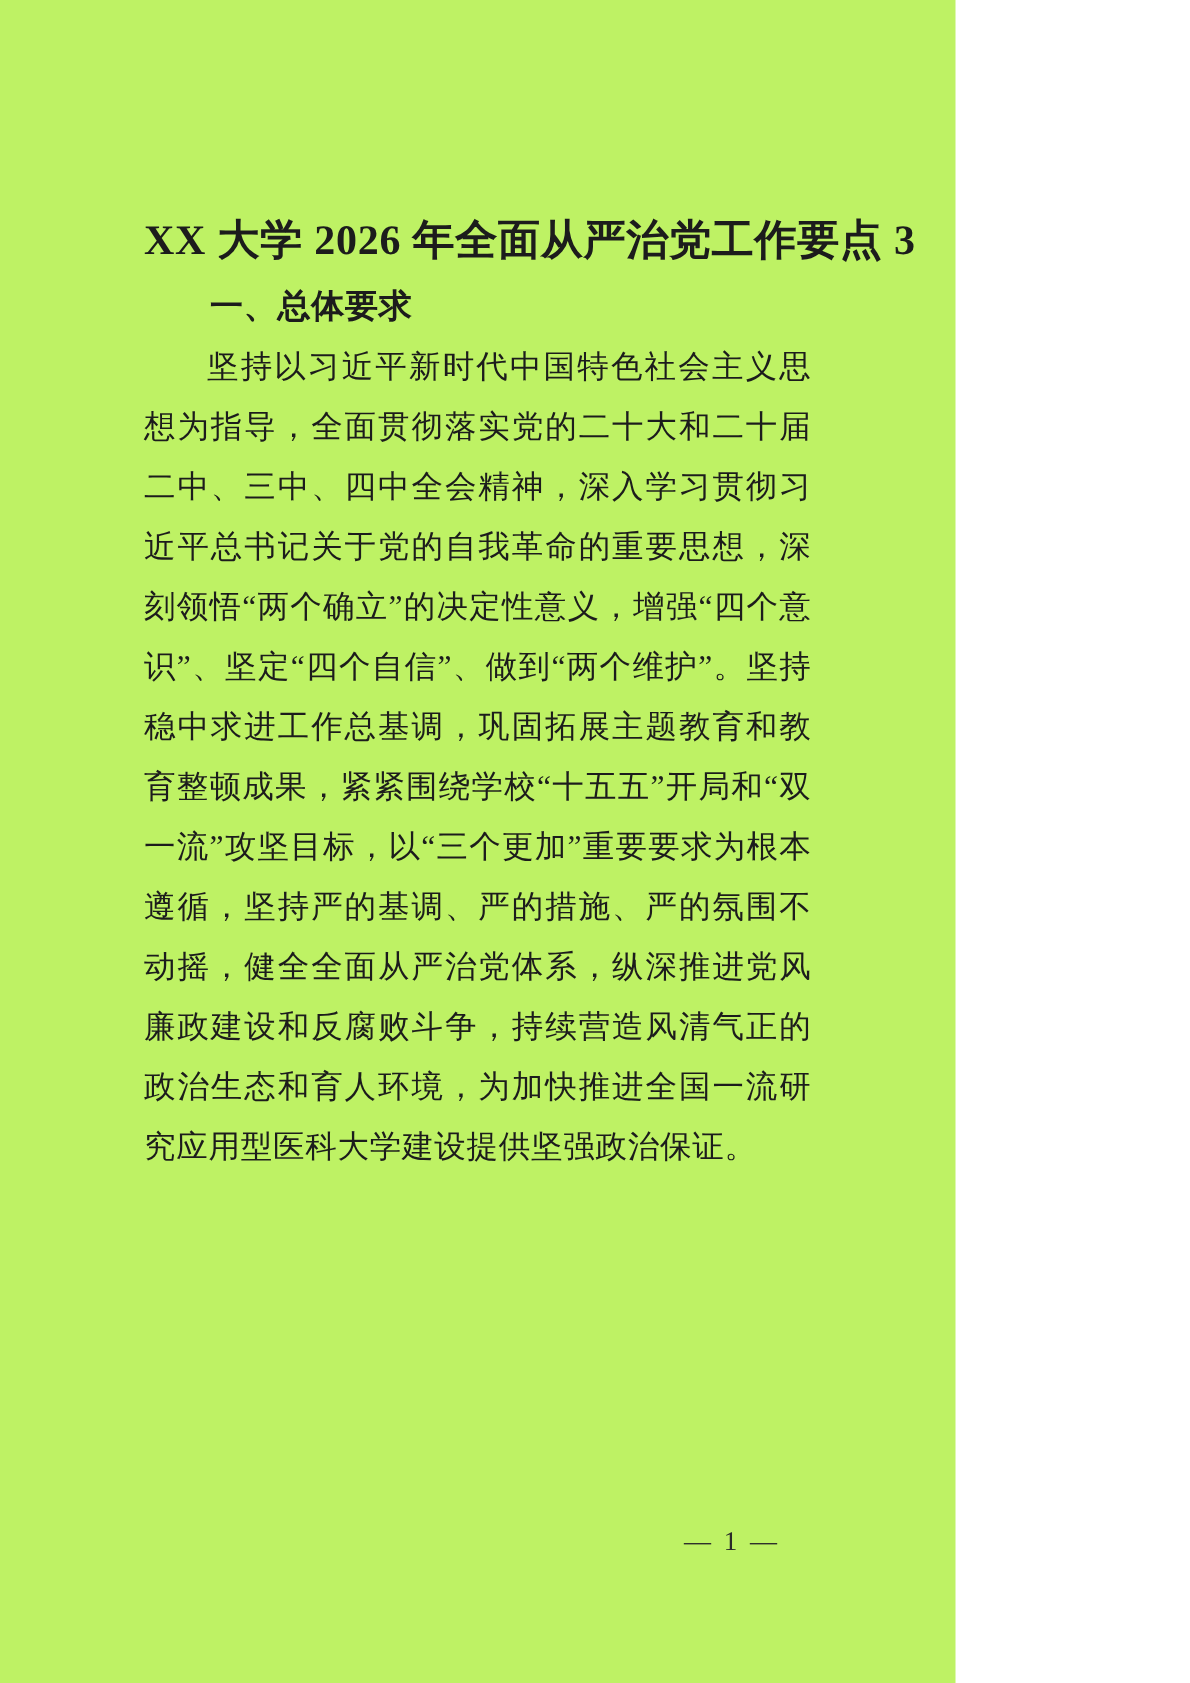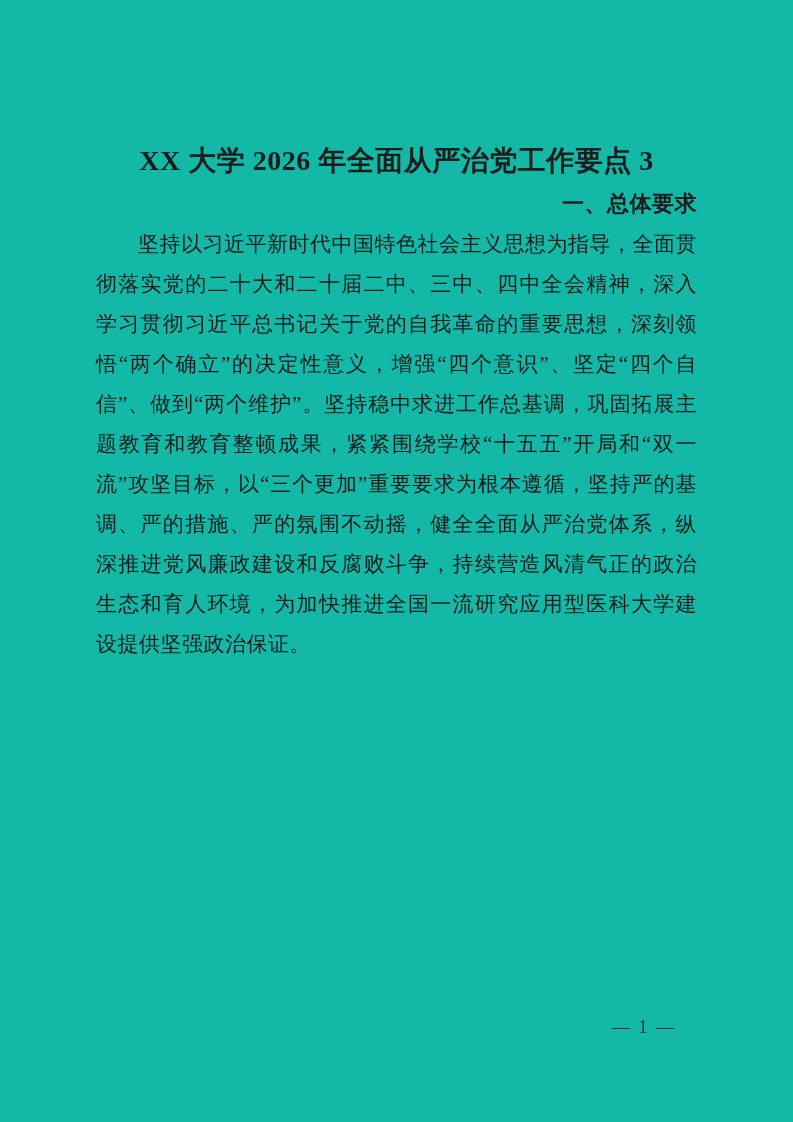--- a/index.html
+++ b/index.html
@@ -2,23 +2,23 @@
 <html><head>
 <meta charset="utf-8">
 <style>
   html, body {
     margin: 0;
     padding: 0;
     background: #ffffff;
   }
   .page {
     position: relative;
-    width: 793px;
+    width: 637px;
     height: 1122px;
-    background: #14b8a6;
+    background: #bef264;
     overflow: hidden;
     font-family: "Liberation Serif", "DejaVu Serif", serif;
     color: #1c1c1c;
   }
   .content {
     position: absolute;
     left: 96px;
     right: 96px;
     top: 0;
   }
@@ -44,21 +44,20 @@
     margin-top: 32px;
   }
   .section-heading {
     margin: 0;
     font-family: "Liberation Sans", "DejaVu Sans", sans-serif;
     font-size: 22px;
     font-weight: 700;
     line-height: 40px;
     text-indent: 2em;
     letter-spacing: 0.5px;
-    text-align: right;
   }
   .page-number {
     position: absolute;
     right: 117px;
     bottom: 84px;
     font-size: 18px;
     letter-spacing: 2px;
     color: #2a2a2a;
   }
 </style>

